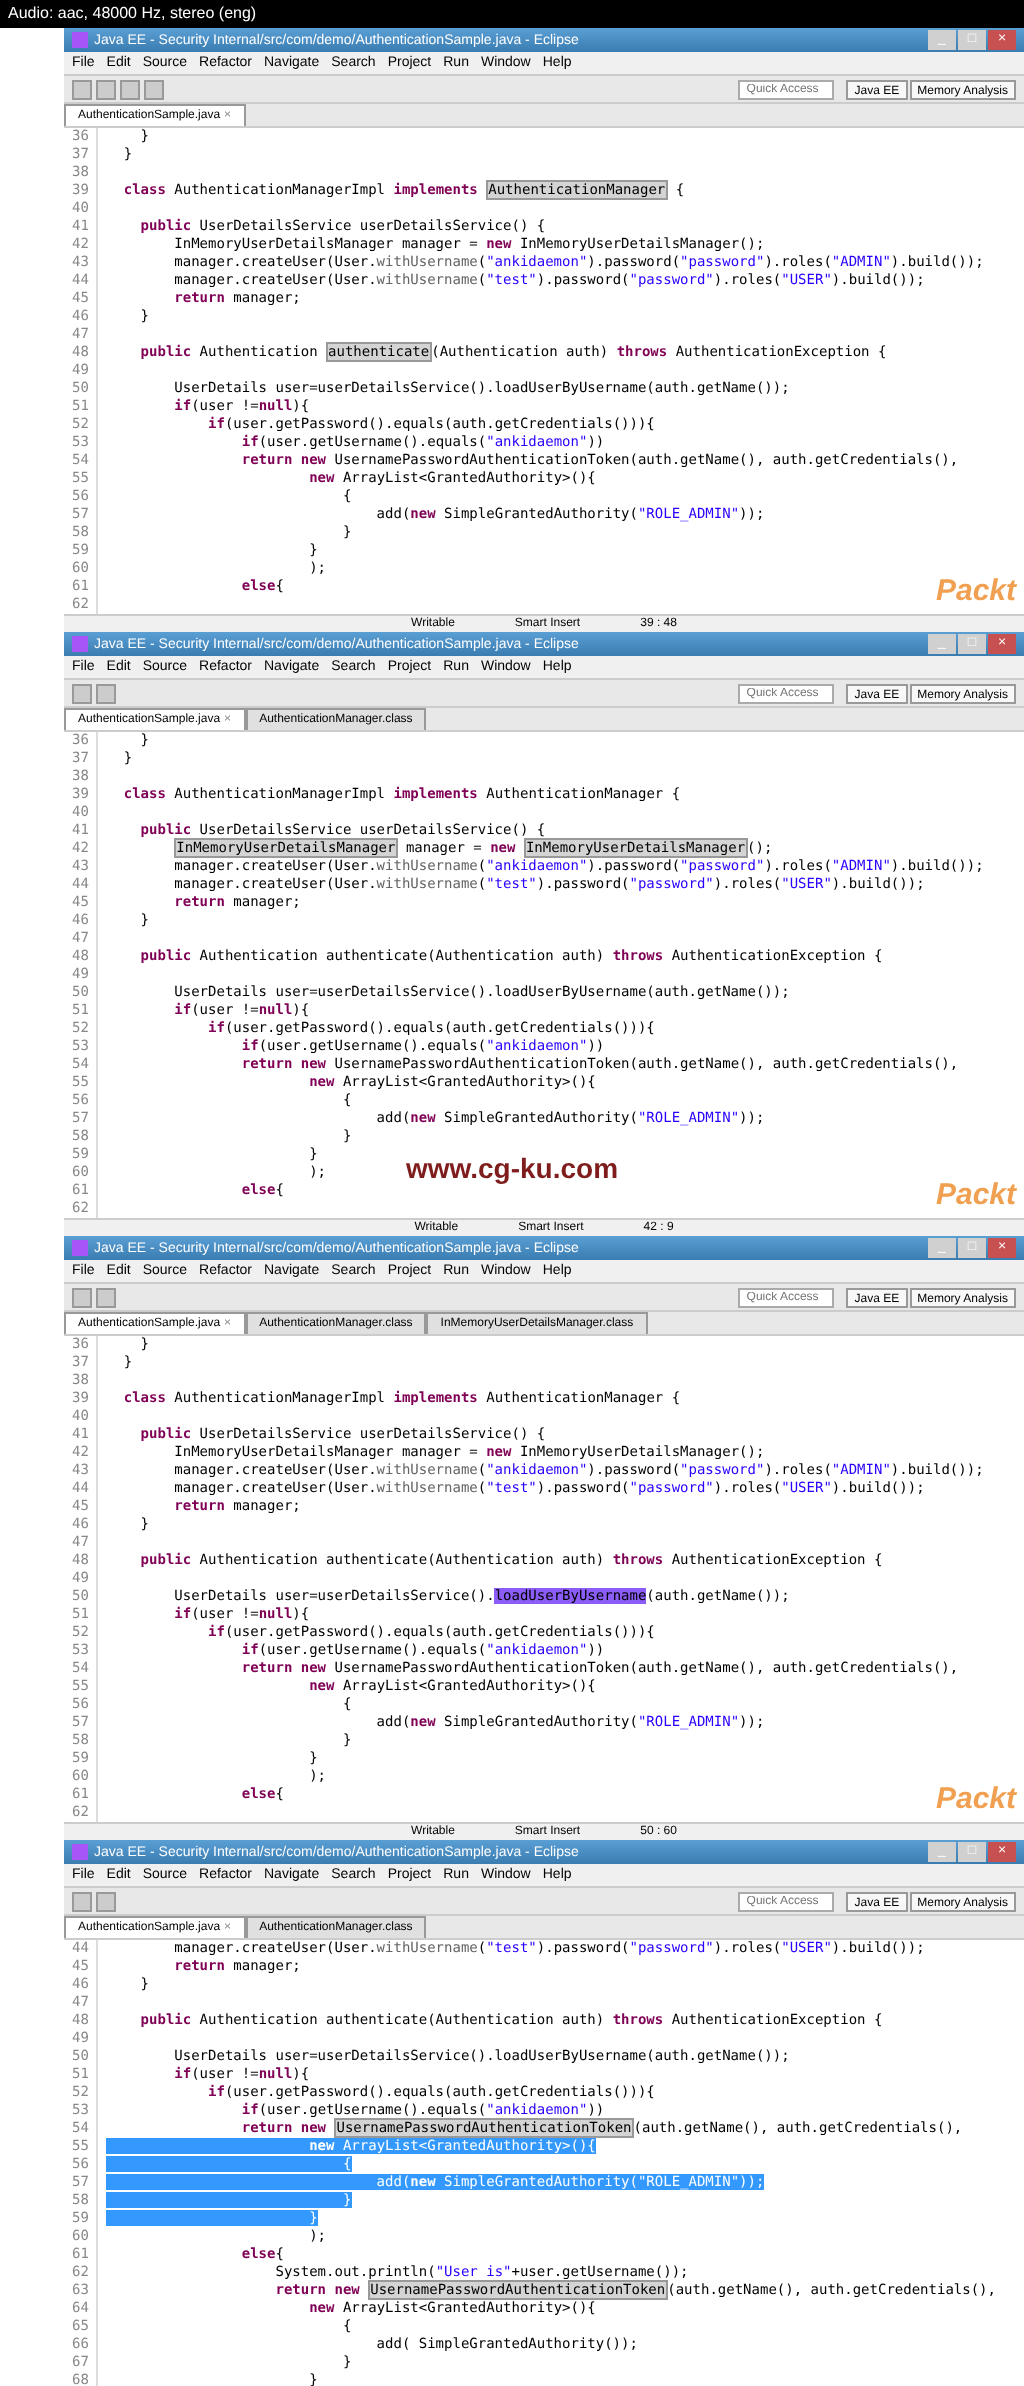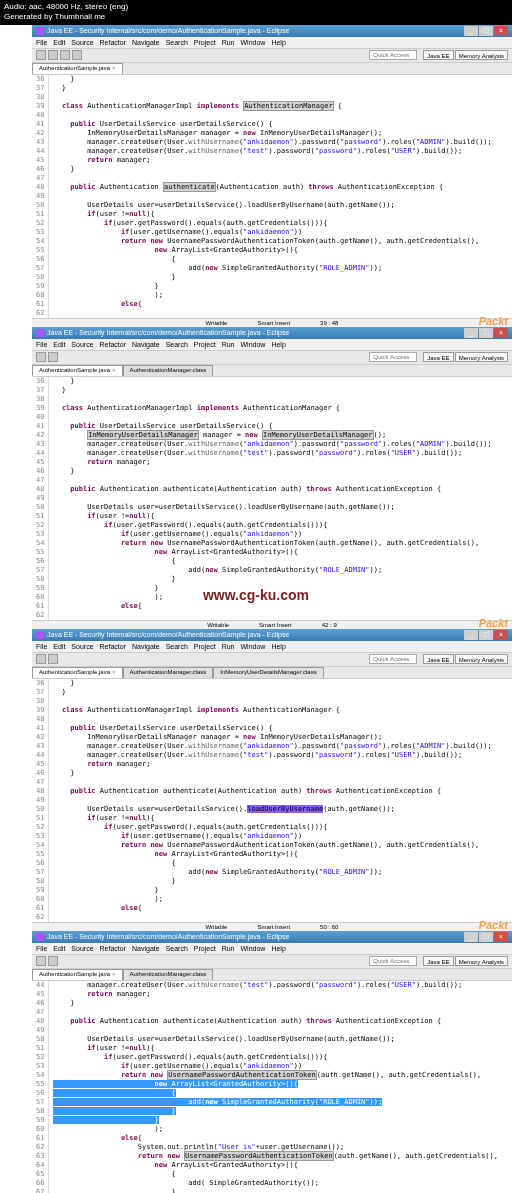--- a/index.html
+++ b/index.html
@@ -122,43 +122,42 @@
   background: #f0f0f0;
   border-top: 1px solid #ccc;
   display: flex;
   font-size: 6px;
   padding: 1px 4px;
   gap: 30px;
   justify-content: center;
 }
 .watermark-packt {
   position: absolute;
-  bottom: 0;
+  bottom: 12px;
   right: 4px;
-  font-size: 11px;
+  font-size: 15px;
   color: #f0a050;
   font-weight: bold;
   font-style: italic;
 }
 .watermark-cgku {
   position: absolute;
   bottom: 26px;
   left: 50%;
   transform: translateX(-50%);
   font-size: 14px;
   color: #7f1d1d;
   font-weight: bold;
 }
 </style>
 </head>
 <body>
 
 <div class="meta-header">
   <div>Audio: aac, 48000 Hz, stereo (eng)</div>
-  <div>Generated by Thumbnail me</div>
 </div>
 
 <div class="eclipse-window">
   <div class="title-bar">
     <div style="display:flex;align-items:center">
         <span class="icon"></span>
         <span>Java EE - Security Internal/src/com/demo/AuthenticationSample.java - Eclipse</span>
       </div>
     <div class="win-buttons">
       <div class="win-btn">_</div>

